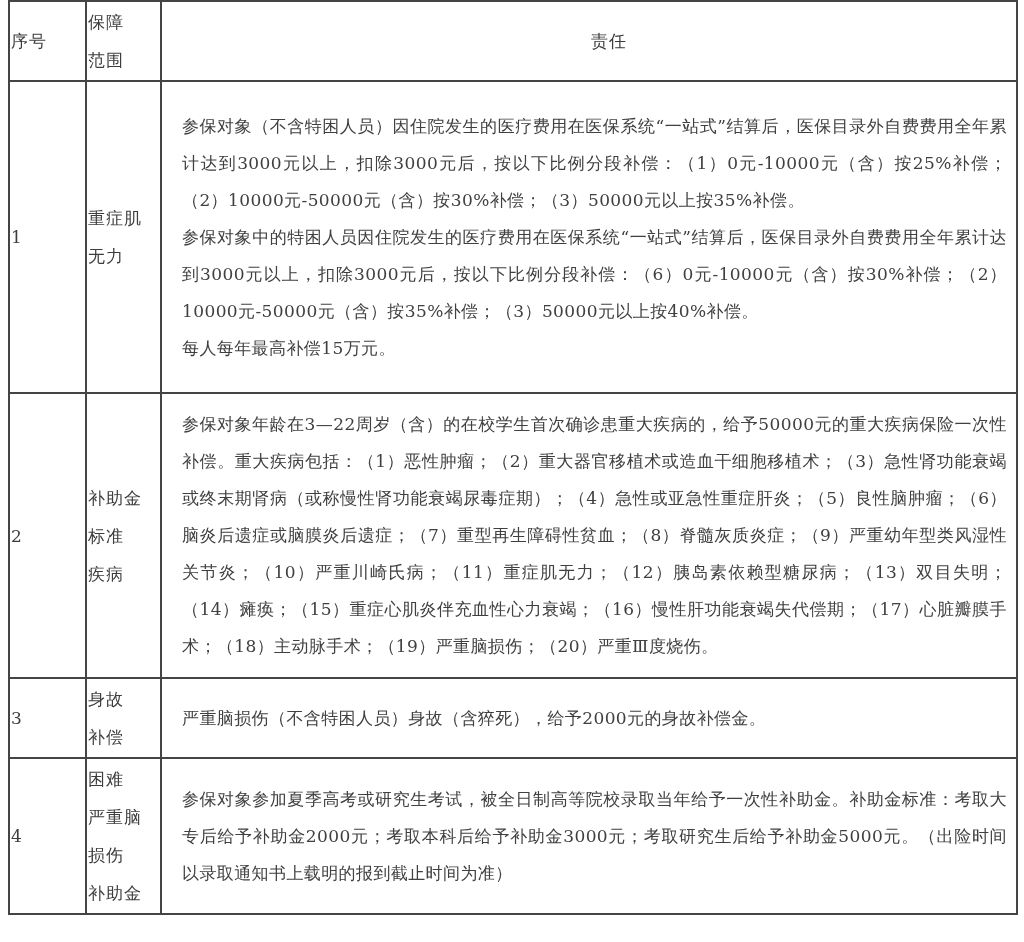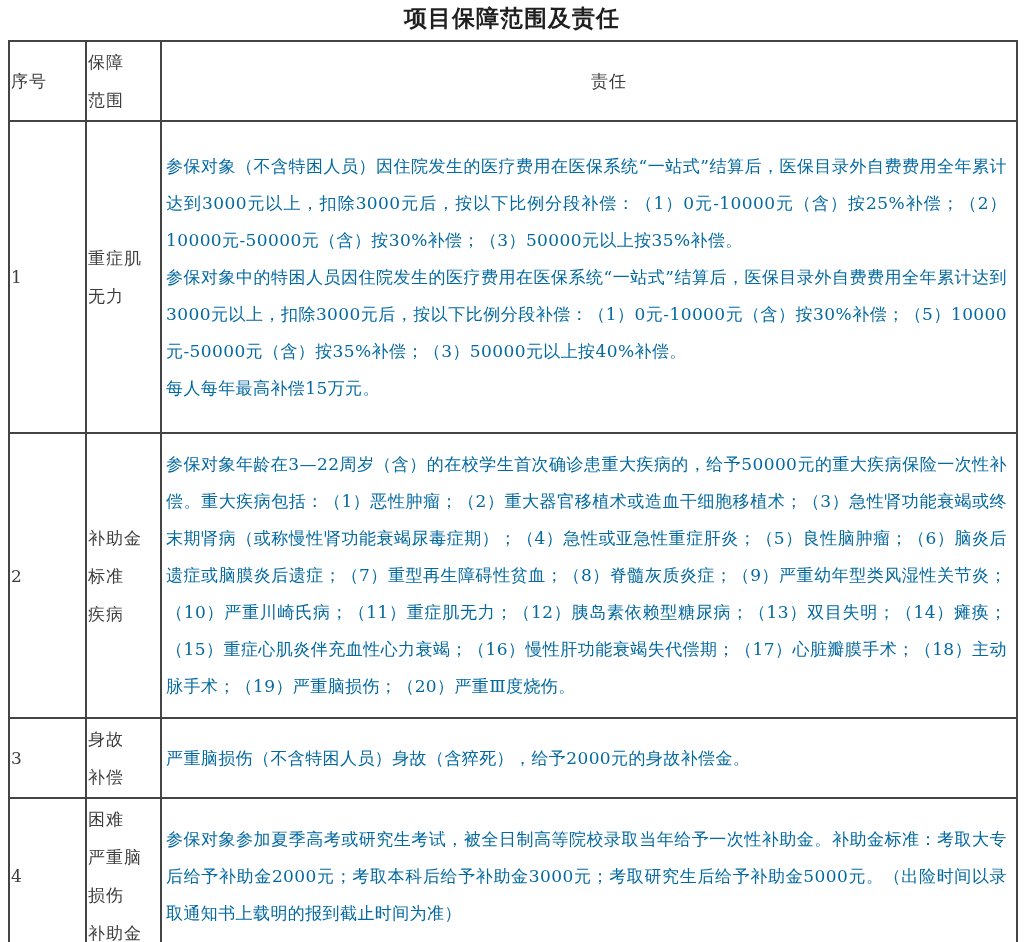--- a/index.html
+++ b/index.html
@@ -52,41 +52,40 @@
   td.seq-cell, td.scope-cell {
     text-align: left;
     color: #3d3d3d;
   }
   td.scope-cell .line,
   td.seq-cell .line {
     line-height: 38px;
     letter-spacing: 1px;
   }
   td.resp-cell {
-    padding: 0 9px 0 4px;
-    color: #0369a1;
+    padding: 0 9px 0 20px;
+    color: #404040;
   }
   td.resp-cell .para {
     text-align: justify;
     line-height: 37px;
     letter-spacing: 0.4px;
     margin: 0;
   }
   td.resp-header-cell {
     text-align: center;
     letter-spacing: 1px;
     padding-left: 41px;
   }
 </style>
 </head>
 <body>
 
 <div class="page">
 
-  <div class="doc-title">项目保障范围及责任</div>
 
   <table class="coverage-table">
     <colgroup>
       <col class="c-seq">
       <col class="c-scope">
       <col class="c-resp">
     </colgroup>
 
     <tbody>
         <tr class="header-row">
@@ -104,21 +103,21 @@
 
     <tr class="row-1">
       <td class="seq-cell">
         <div class="line">1</div>
       </td>
       <td class="scope-cell">
         <div class="line">重症肌无力</div>
       </td>
       <td class="resp-cell">
         <div class="para">参保对象（不含特困人员）因住院发生的医疗费用在医保系统“一站式”结算后，医保目录外自费费用全年累计达到3000元以上，扣除3000元后，按以下比例分段补偿：（1）0元-10000元（含）按25%补偿；（2）10000元-50000元（含）按30%补偿；（3）50000元以上按35%补偿。</div>
-        <div class="para">参保对象中的特困人员因住院发生的医疗费用在医保系统“一站式”结算后，医保目录外自费费用全年累计达到3000元以上，扣除3000元后，按以下比例分段补偿：（1）0元-10000元（含）按30%补偿；（5）10000元-50000元（含）按35%补偿；（3）50000元以上按40%补偿。</div>
+        <div class="para">参保对象中的特困人员因住院发生的医疗费用在医保系统“一站式”结算后，医保目录外自费费用全年累计达到3000元以上，扣除3000元后，按以下比例分段补偿：（6）0元-10000元（含）按30%补偿；（2）10000元-50000元（含）按35%补偿；（3）50000元以上按40%补偿。</div>
         <div class="para">每人每年最高补偿15万元。</div>
       </td>
     </tr>
 
     <tr class="row-2">
       <td class="seq-cell">
         <div class="line">2</div>
       </td>
       <td class="scope-cell">
         <div class="line">补助金标准</div>

